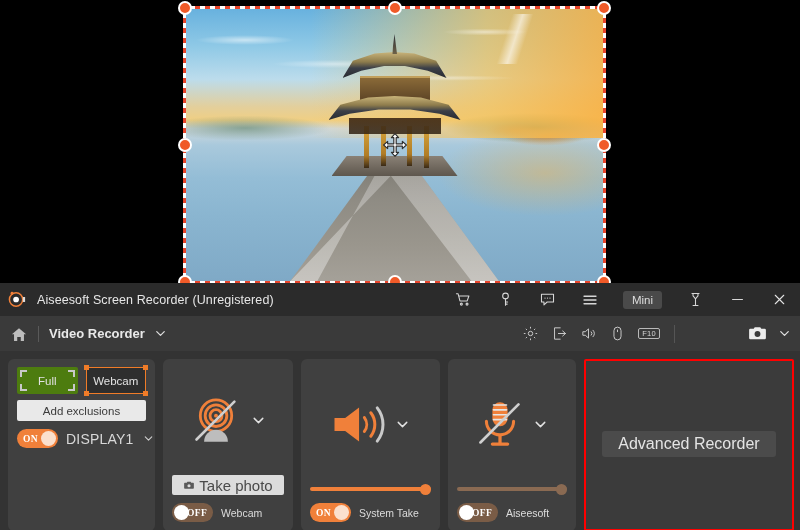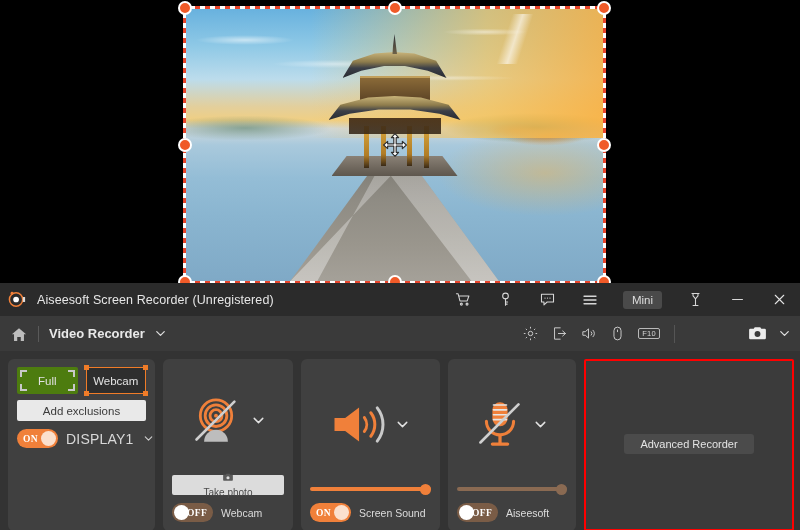--- a/index.html
+++ b/index.html
@@ -228,21 +228,21 @@
   #webcam-card { width: 130px; }
   #system-sound-card { width: 139px; }
   #microphone-card { width: 128px; }
   .dev-icon-row {
     flex: 1; display: flex; align-items: center; justify-content: center; gap: 8px;
     padding-top: 6px;
   }
   .dev-bottom { padding: 0 9px 9px; display: flex; flex-direction: column; gap: 8px; }
   #take-photo-button {
     height: 20px; background: #dcdcdc; border-radius: 2px; color: #4a4a4a;
-    font-size: 10px; display: flex; align-items: center; justify-content: center; gap: 4px; flex-direction: column;
+    font-size: 15px; display: flex; align-items: center; justify-content: center; gap: 4px;
   }
   .dev-footer { display: flex; align-items: center; gap: 8px; }
   .dev-label { color: #dcdcdc; font-size: 10.5px; }
 
   
   .slider { position: relative; height: 12px; display: flex; align-items: center; }
   .slider .track { width: 100%; height: 4px; border-radius: 2px; }
   .slider.active .track { background: #f0803a; }
   .slider.muted .track { background: #8a6a52; }
   .slider .thumb { position: absolute; right: 0; width: 11px; height: 11px; border-radius: 50%; }
@@ -259,21 +259,21 @@
   .ring { position: absolute; border-radius: 50%; border: 1px solid rgba(240,128,58,.33); }
   #ring1 { width: 106px; height: 106px; }
   #ring2 { width: 94px; height: 94px; border-color: rgba(240,128,58,.45); }
   #ring3 { width: 84px; height: 84px; border-color: rgba(240,128,58,.6); }
   #rec-button {
     width: 74px; height: 74px; border-radius: 50%; background: #f0803a;
     display: flex; align-items: center; justify-content: center;
     color: #fff; font-size: 18px; letter-spacing: .5px;
   }
   #advanced-recorder-button {
-    background: #4b4b4b; border-radius: 3px; color: #e4e4e4; font-size: 11px;
+    background: #4b4b4b; border-radius: 3px; color: #e4e4e4; font-size: 16px;
     padding: 4px 16px;
   }
 
   
   #status-bar {
     height: 30px; flex: 0 0 30px; background: #3a3a3a;
     display: flex; align-items: center; padding: 0 10px; gap: 0;
   }
   #status-menu-icon { color: #c9c9c9; margin-right: 10px; display: flex; }
   .status-item {
@@ -538,21 +538,21 @@
       <div class="dev-bottom">
         <div class="slider active">
           <div class="track"></div>
           <div class="thumb"></div>
         </div>
         <div class="dev-footer">
           <div class="toggle on">
             <span class="t-text">ON</span>
             <span class="knob"></span>
           </div>
-          <span class="dev-label">Screen Sound</span>
+          <span class="dev-label">System Take</span>
         </div>
       </div>
     </div>
 
     <div class="card" id="microphone-card">
       <div class="dev-icon-row">
         <span>
           <svg viewBox="0 0 44 46" width="48" height="50">
             <rect x="15" y="3" width="14" height="22" rx="7" fill="#f0803a"></rect>
             <path d="M9.5 20.5a12.5 12.5 0 0025 0" fill="none" stroke="#f0803a" stroke-width="2.8" stroke-linecap="round"></path>

